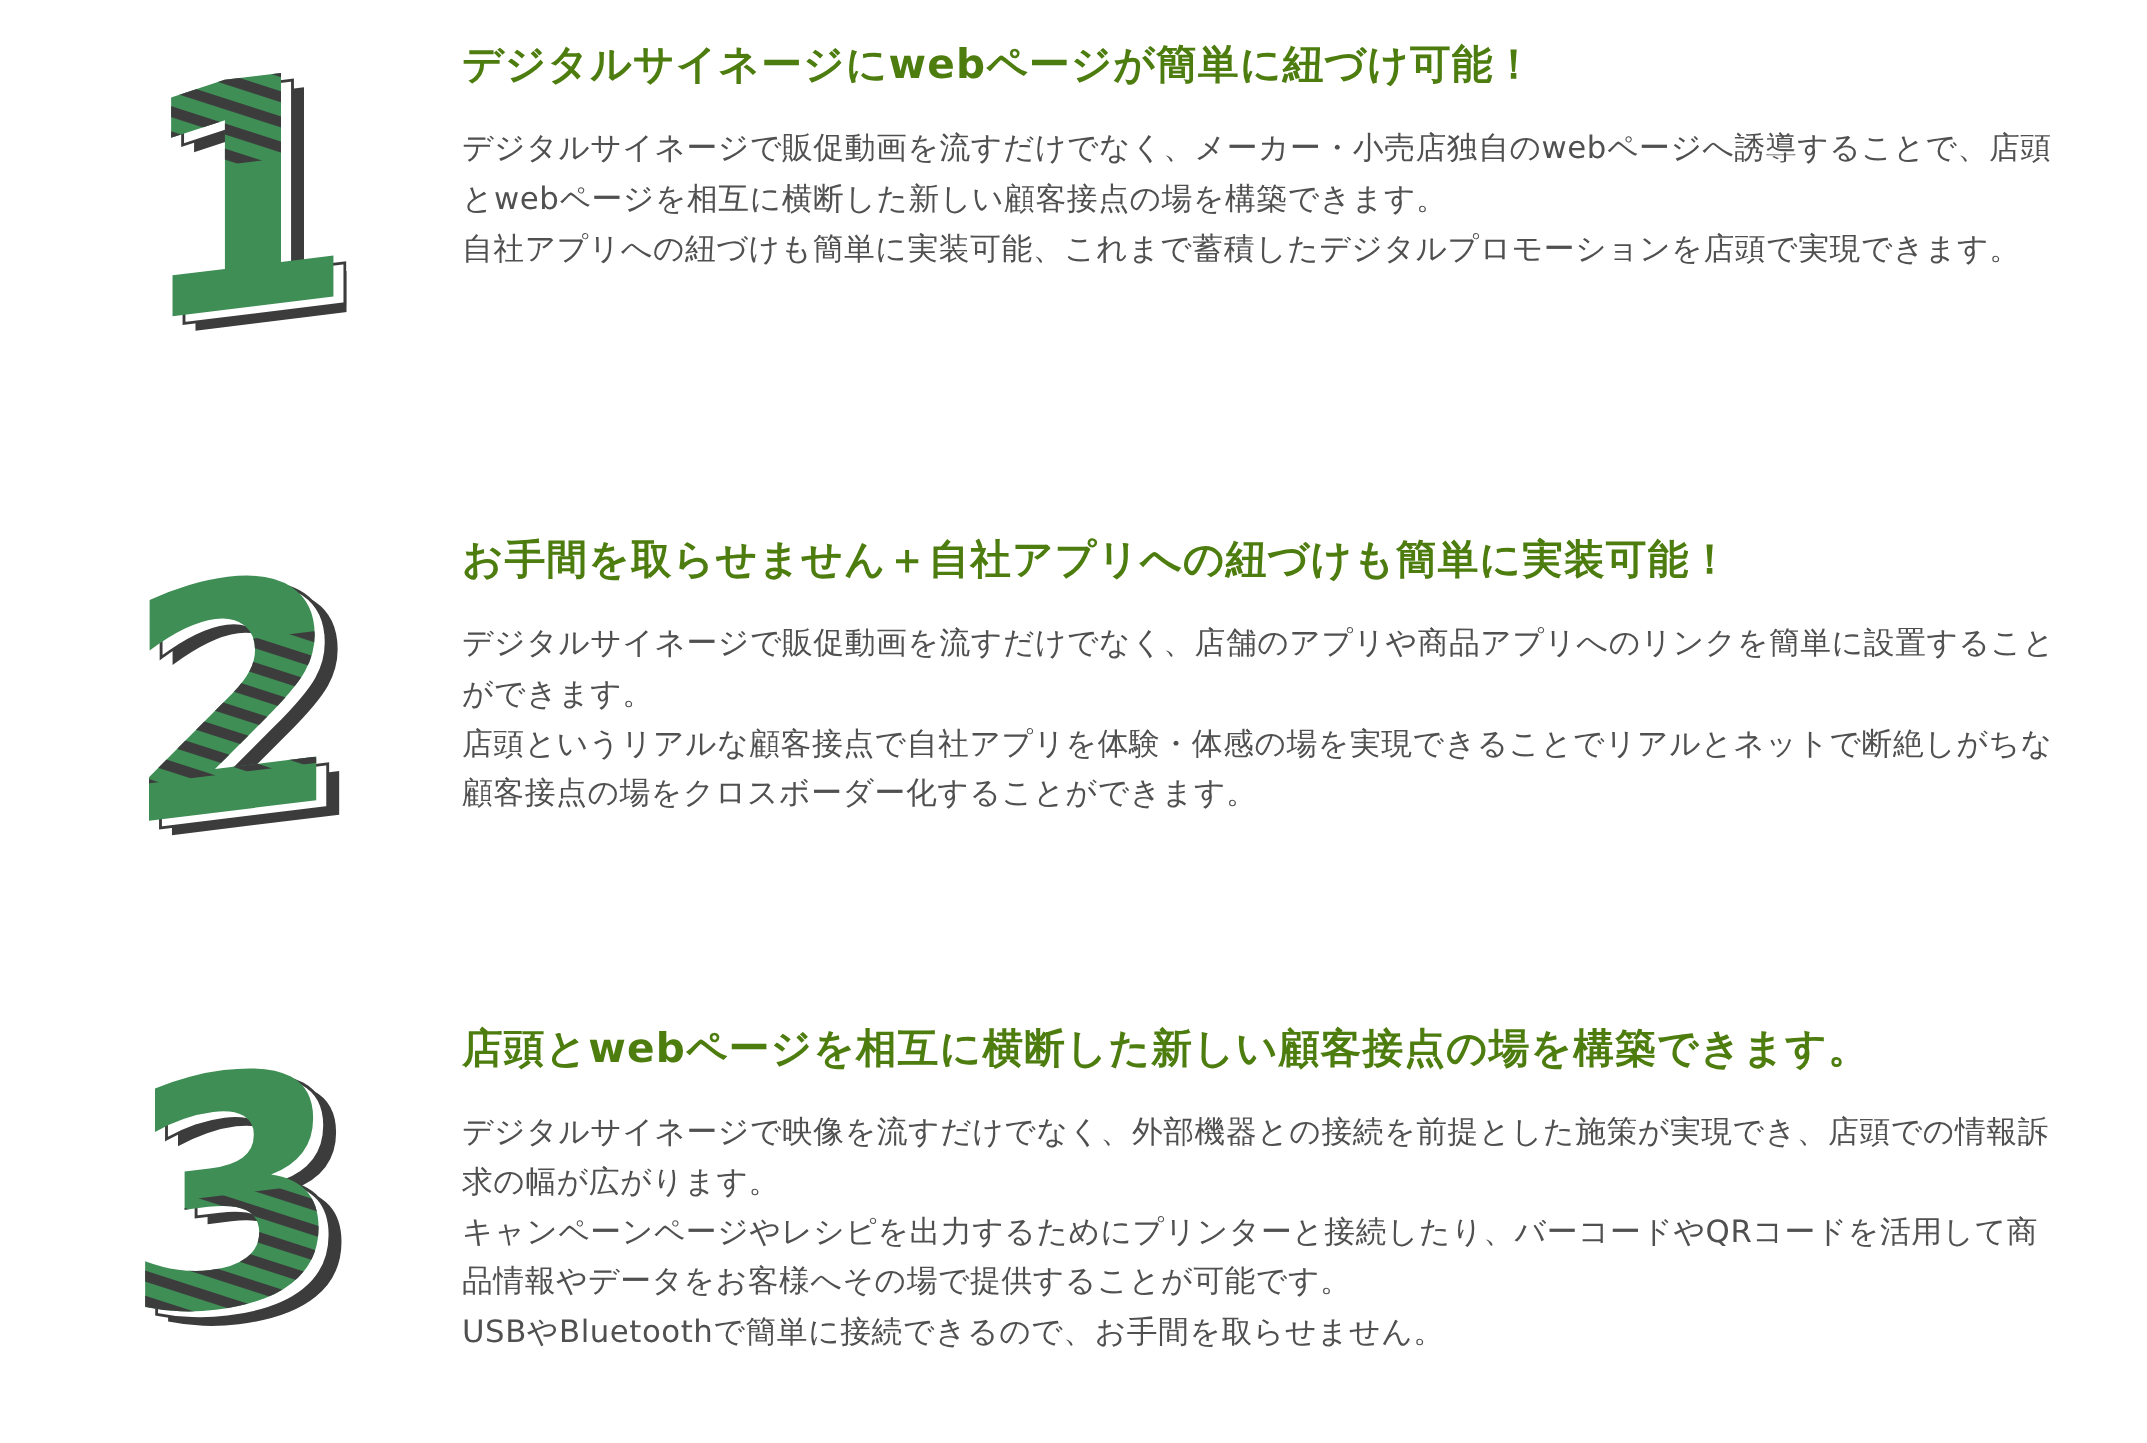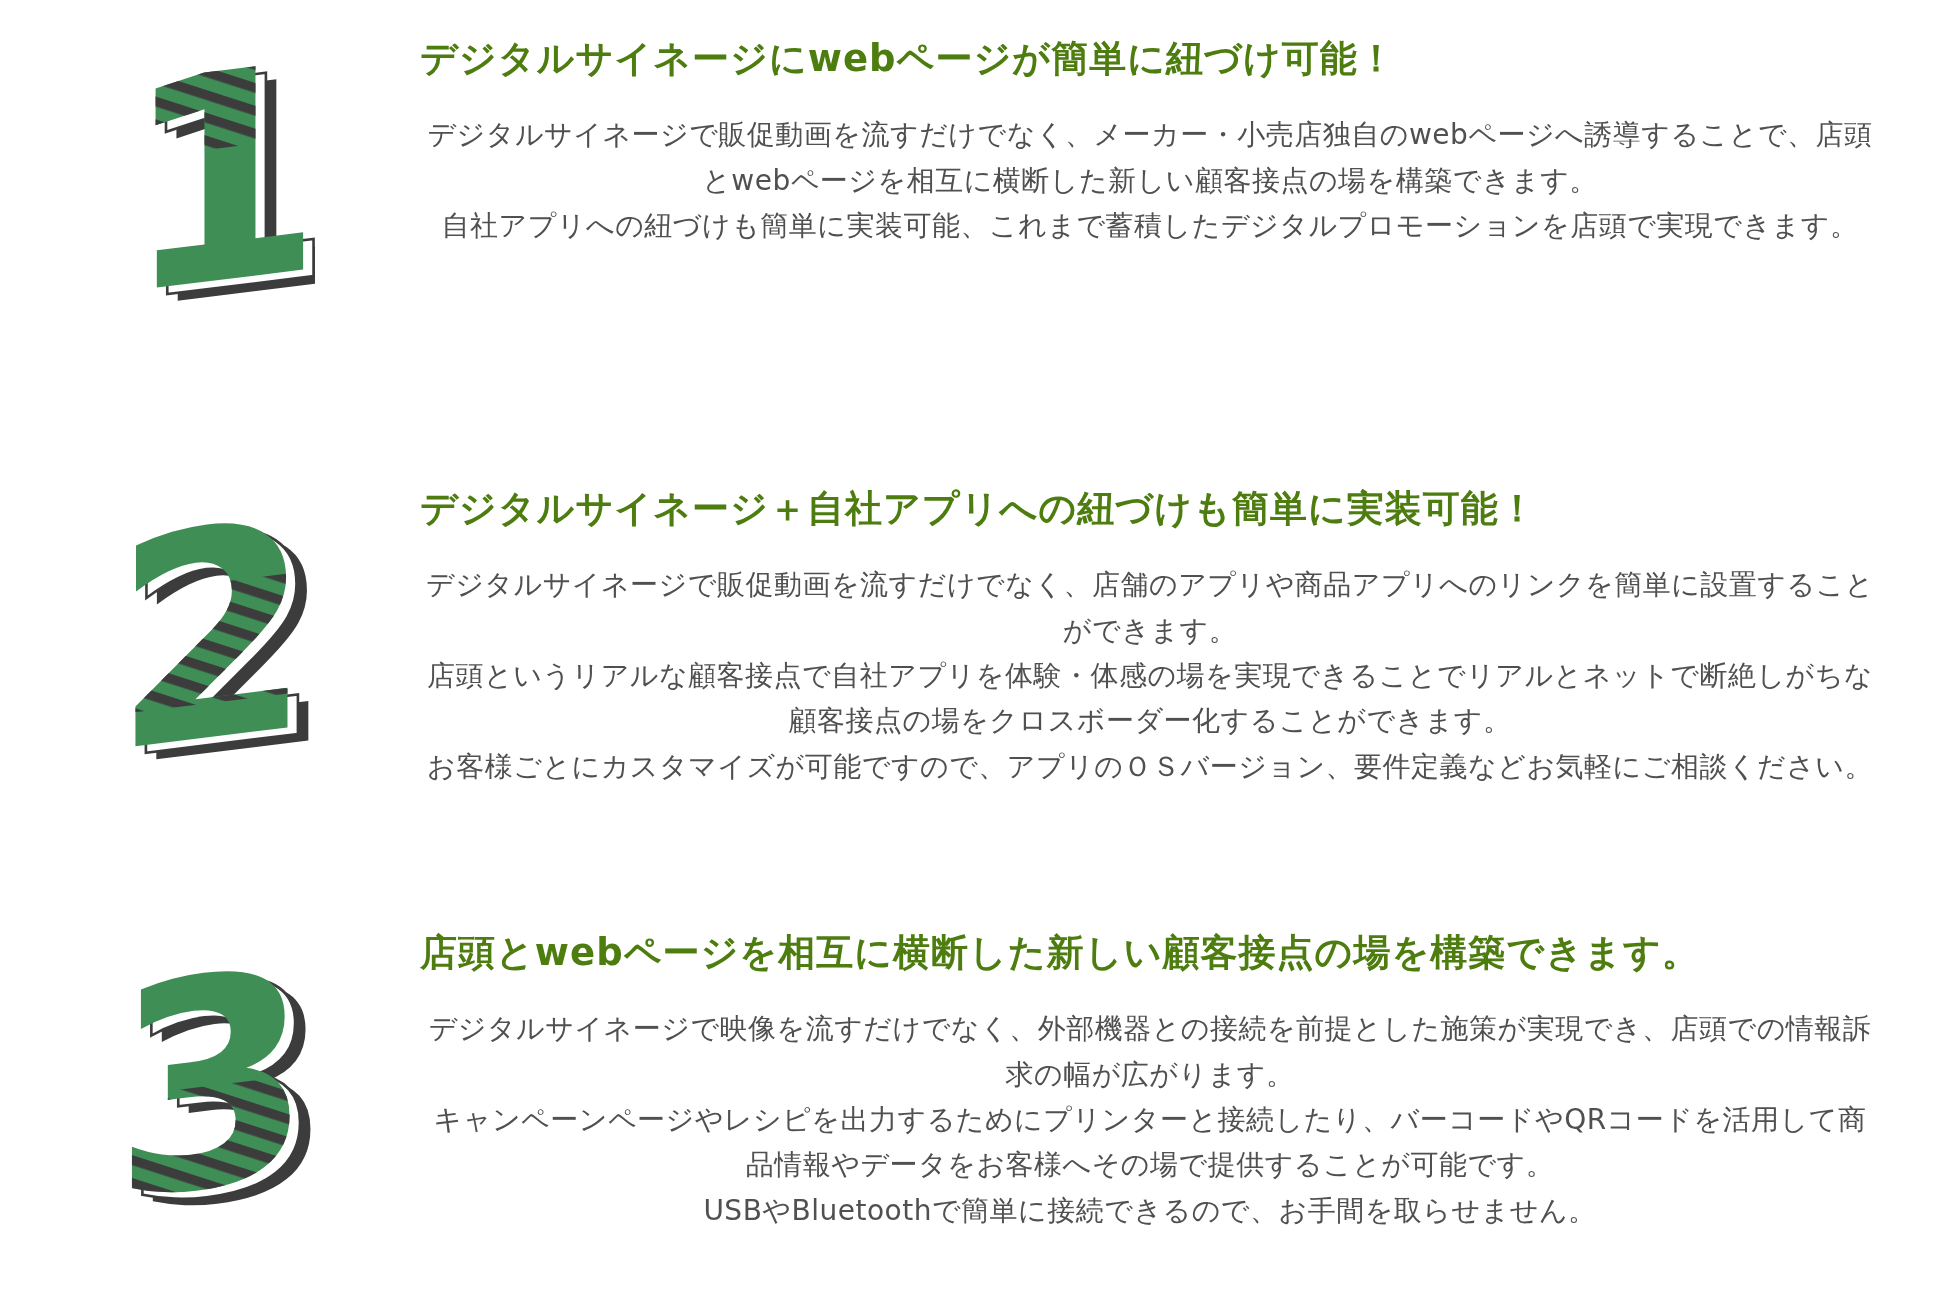--- a/index.html
+++ b/index.html
@@ -36,21 +36,20 @@
     letter-spacing:1px;
     margin:10px 0 30px 0;
     line-height:1.25;
   }
   .sec-body p{
     font-size:28px;
     color:#505050;
     line-height:1.62;
     letter-spacing:0.5px;
     margin:0;
-    text-align:center;
   }
 </style>
 </head>
 <body>
 
 <div class="section" id="section-1">
   <div class="icon-col">
     <svg width="210" height="300" viewBox="0 0 160 230">
       <defs>
         <pattern id="stripes1" width="16" height="16" patternUnits="userSpaceOnUse" patternTransform="rotate(24)">
@@ -94,25 +93,24 @@
         <text x="80" y="196" text-anchor="middle" font-size="220" font-weight="bold" font-family="DejaVu Sans, sans-serif" fill="#3c3c3c" transform="translate(16,12)">2</text>
         <text x="80" y="196" text-anchor="middle" font-size="220" font-weight="bold" font-family="DejaVu Sans, sans-serif" fill="#ffffff" stroke="#3c3c3c" stroke-width="2" transform="translate(8,6)">2</text>
         <text x="80" y="196" text-anchor="middle" font-size="220" font-weight="bold" font-family="DejaVu Sans, sans-serif" fill="#3e8e55">2</text>
         <g clip-path="url(#band2)">
           <text x="80" y="196" text-anchor="middle" font-size="220" font-weight="bold" font-family="DejaVu Sans, sans-serif" fill="url(#stripes2)">2</text>
         </g>
       </g>
     </svg>
   </div>
   <div class="text-col">
-    <h2 class="sec-heading">デジタルサイネージ＋自社アプリへの紐づけも簡単に実装可能！</h2>
+    <h2 class="sec-heading">お手間を取らせません＋自社アプリへの紐づけも簡単に実装可能！</h2>
     <div class="sec-body">
       <p>デジタルサイネージで販促動画を流すだけでなく、店舗のアプリや商品アプリへのリンクを簡単に設置することができます。</p>
       <p>店頭というリアルな顧客接点で自社アプリを体験・体感の場を実現できることでリアルとネットで断絶しがちな顧客接点の場をクロスボーダー化することができます。</p>
-      <p>お客様ごとにカスタマイズが可能ですので、アプリのＯＳバージョン、要件定義などお気軽にご相談ください。</p>
     </div>
   </div>
 </div>
 
 <div class="section" id="section-3">
   <div class="icon-col">
     <svg width="220" height="300" viewBox="0 0 160 230">
       <defs>
         <pattern id="stripes3" width="16" height="16" patternUnits="userSpaceOnUse" patternTransform="rotate(24)">
           <rect width="16" height="7" fill="#3c3c3c"></rect>

